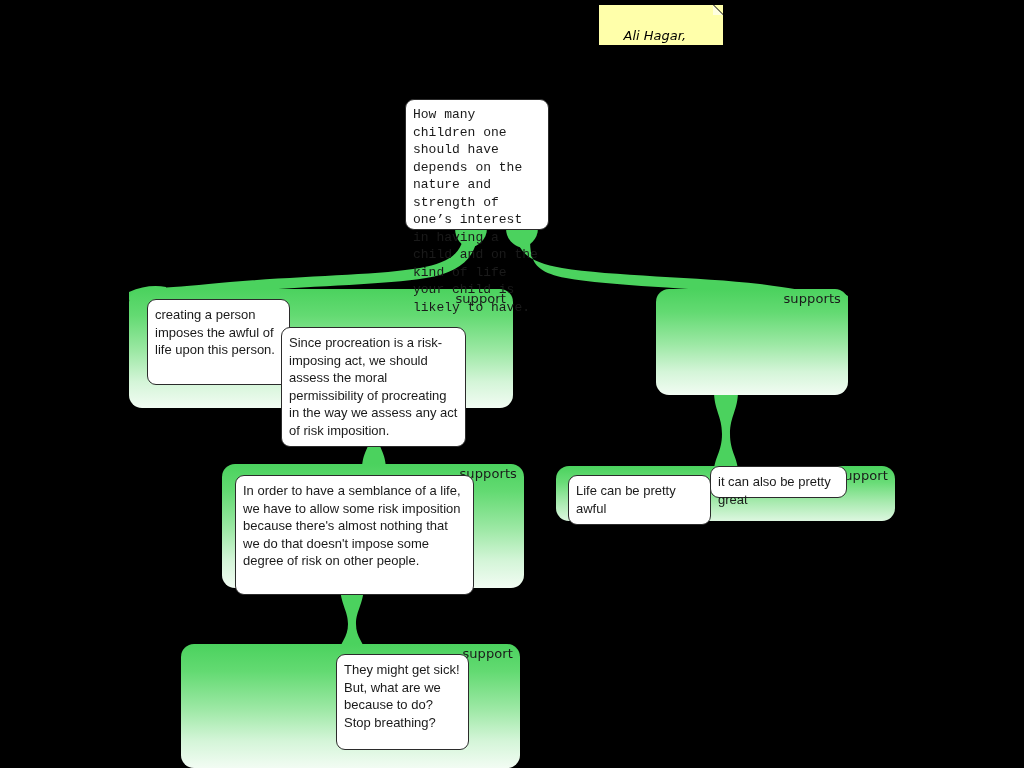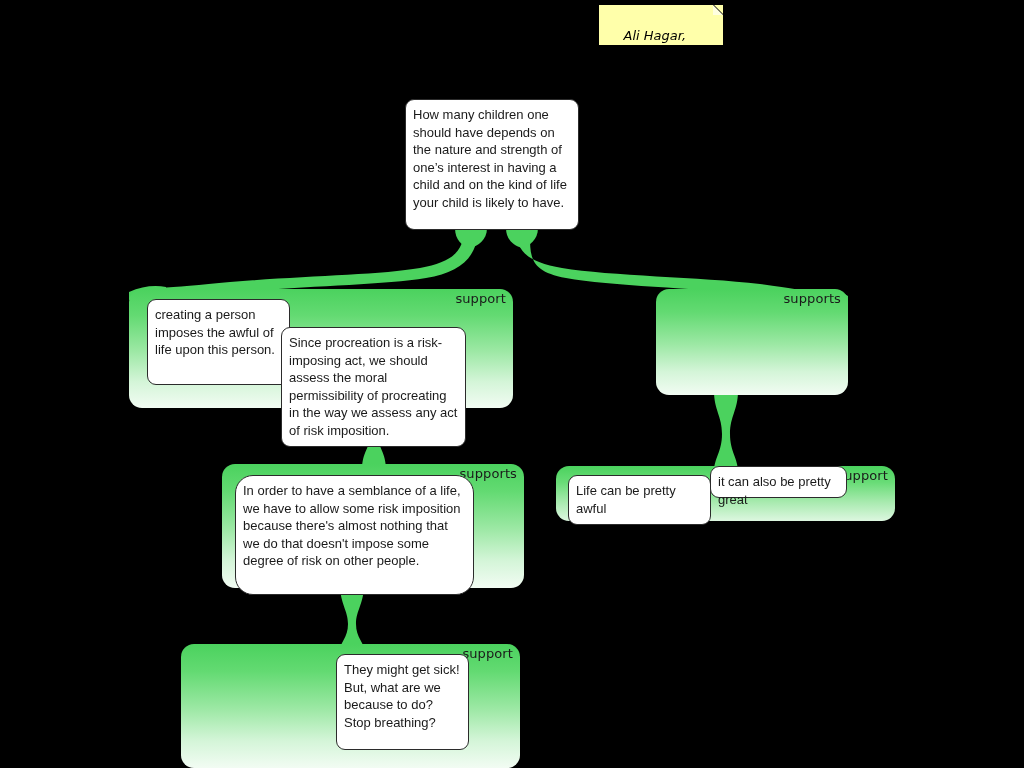--- a/index.html
+++ b/index.html
@@ -150,36 +150,36 @@
              C 364 642, 356 638, 356 624
              C 356 610, 364 604, 364 584 Z" fill="#4bd25e"></path>
   </svg>
 
   <div class="sticky-note" id="sticky-note" style="left: 598px; top: 4px; width: 126px; height: 42px;">
     <span>Ali Hagar, Chase, Soren</span>
     <span class="fold"></span>
     <span class="fold-inner"></span>
   </div>
 
-  <div class="claim" id="root-claim" style="left: 405px; top: 99px; width: 174px; height: 131px;">
+  <div class="claim" id="root-claim" style="left: 405px; top: 99px; width: 144px; height: 131px; font-family: Liberation Mono, monospace;">
     <span>How many children one should have depends on the nature and strength of one’s interest in having a child and on the kind of life your child is likely to have.</span>
   </div>
 
   <div id="groups-host">
       <div class="group" style="left: 129px; top: 289px; width: 384px; height: 119px;">
         <div class="group-label">support</div>
         <div class="claim" style="left: 18px; top: 10px; width: 143px; height: 86px;">creating a person imposes the awful of life upon this person.</div>
         <div class="claim" style="left: 152px; top: 10px; width: 185px; height: 120px; margin-top: 28px;">Since procreation is a risk-imposing act, we should assess the moral permissibility of procreating in the way we assess any act of risk imposition.</div>
       </div>
       <div class="group" style="left: 656px; top: 289px; width: 192px; height: 106px;">
         <div class="group-label">supports</div>
       </div>
       <div class="group" style="left: 222px; top: 464px; width: 302px; height: 124px;">
         <div class="group-label">supports</div>
-        <div class="claim" style="left: 13px; top: 11px; width: 239px; height: 120px; border-radius: 18px;">In order to have a semblance of a life, we have to allow some risk imposition because there's almost nothing that we do that doesn't impose some degree of risk on other people.</div>
+        <div class="claim" style="left: 13px; top: 11px; width: 239px; height: 120px;">In order to have a semblance of a life, we have to allow some risk imposition because there's almost nothing that we do that doesn't impose some degree of risk on other people.</div>
       </div>
       <div class="group short" style="left: 556px; top: 466px; width: 339px; height: 55px;">
         <div class="group-label">support</div>
         <div class="claim" style="left: 12px; top: 9px; width: 143px; height: 50px;">Life can be pretty awful</div>
         <div class="claim" style="left: 154px; top: 0; width: 137px; height: 32px;">it can also be pretty great</div>
       </div>
       <div class="group" style="left: 181px; top: 644px; width: 339px; height: 124px;">
         <div class="group-label">support</div>
         <div class="claim" style="left: 155px; top: 10px; width: 133px; height: 96px;">They might get sick! But, what are we because to do? Stop breathing?</div>
       </div>

